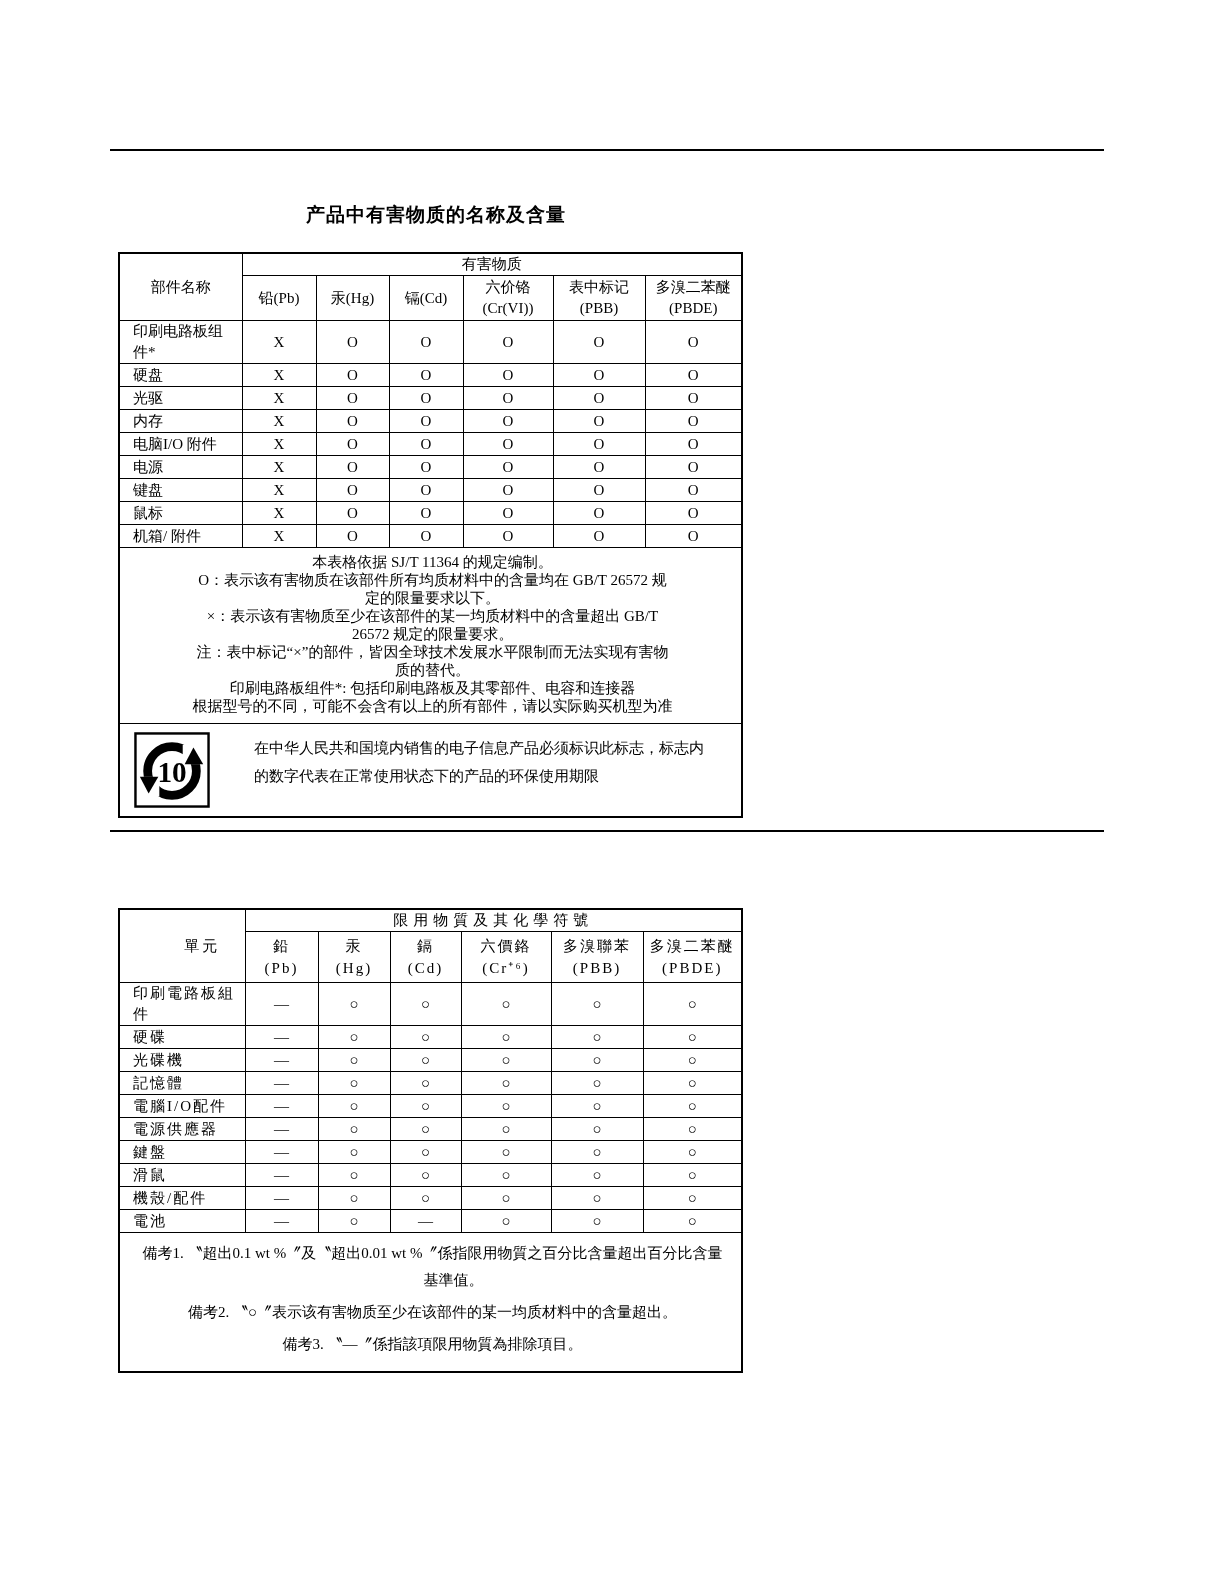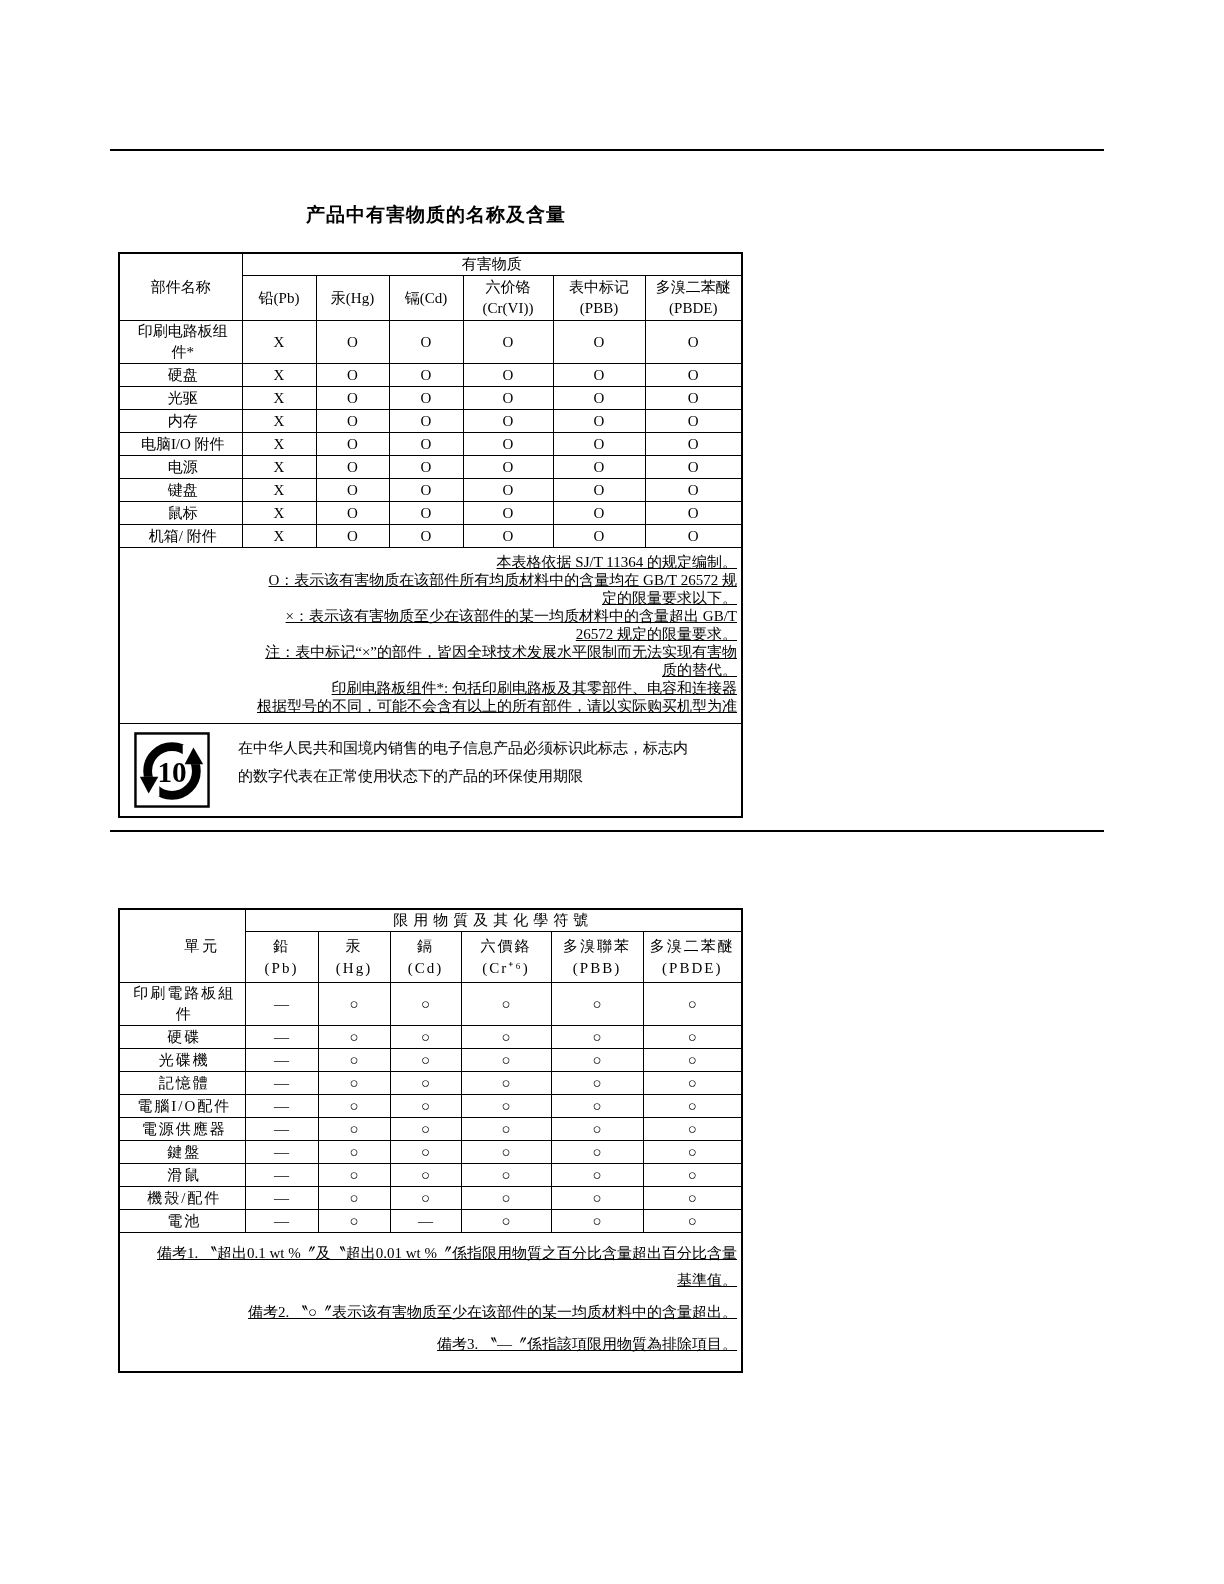--- a/index.html
+++ b/index.html
@@ -28,35 +28,35 @@
   }
   .doc-tbl th.group { height:21px; text-align:center; }
   .t2 th.group { letter-spacing:5px;margin-top:25px; }
   .doc-tbl th.namehead { text-align:center; white-space:pre-line; }
   .t2 th.namehead { letter-spacing:3px;padding-left:43px; }
   .doc-tbl th.subhead {
     text-align:center; white-space:pre-line; line-height:21px; height:44px;
   }
   .t2 th.subhead { height:50px; line-height:22px; letter-spacing:2px; }
   .doc-tbl td.name {
-    text-align:center; white-space:pre-line; line-height:21px; padding-left:7px;font-family:Liberation Serif, serif;
+    text-align:left; white-space:pre-line; line-height:21px; padding-left:13px;font-family:Liberation Serif, serif;
   }
   .t2 td.name { letter-spacing:2px; }
   .doc-tbl td.val { text-align:center; height:22px; line-height:20px; }
-  .doc-tbl td.notes-cell { vertical-align:top; text-align:right; padding:5px 4px 8px 8px;text-decoration:underline; }
+  .doc-tbl td.notes-cell { vertical-align:top; text-align:center; padding:5px 4px 8px 8px; }
   .t1 .note-line { line-height:18px; white-space:pre-line; }
   .t2 .note-line {
     line-height:27px; margin:2px 0 5px 0; white-space:pre-line;
     padding-left:42px; text-indent:-42px;
   }
   .doc-tbl td.logo-cell { vertical-align:top; padding:8px 12px 8px 14px; }
   .logo-flex { display:flex; align-items:flex-start; }
   .efup-logo { width:76px; height:76px; flex:0 0 76px; }
   .logo-text {
-    margin-left:28px; padding-top:2px; width:478px;
+    margin-left:44px; padding-top:2px; width:478px;
     font-size:15px; line-height:28px; white-space:pre-line;
   }
 </style>
 </head>
 <body>
 
 <div class="page">
 
   <div class="hrule top"></div>
 

